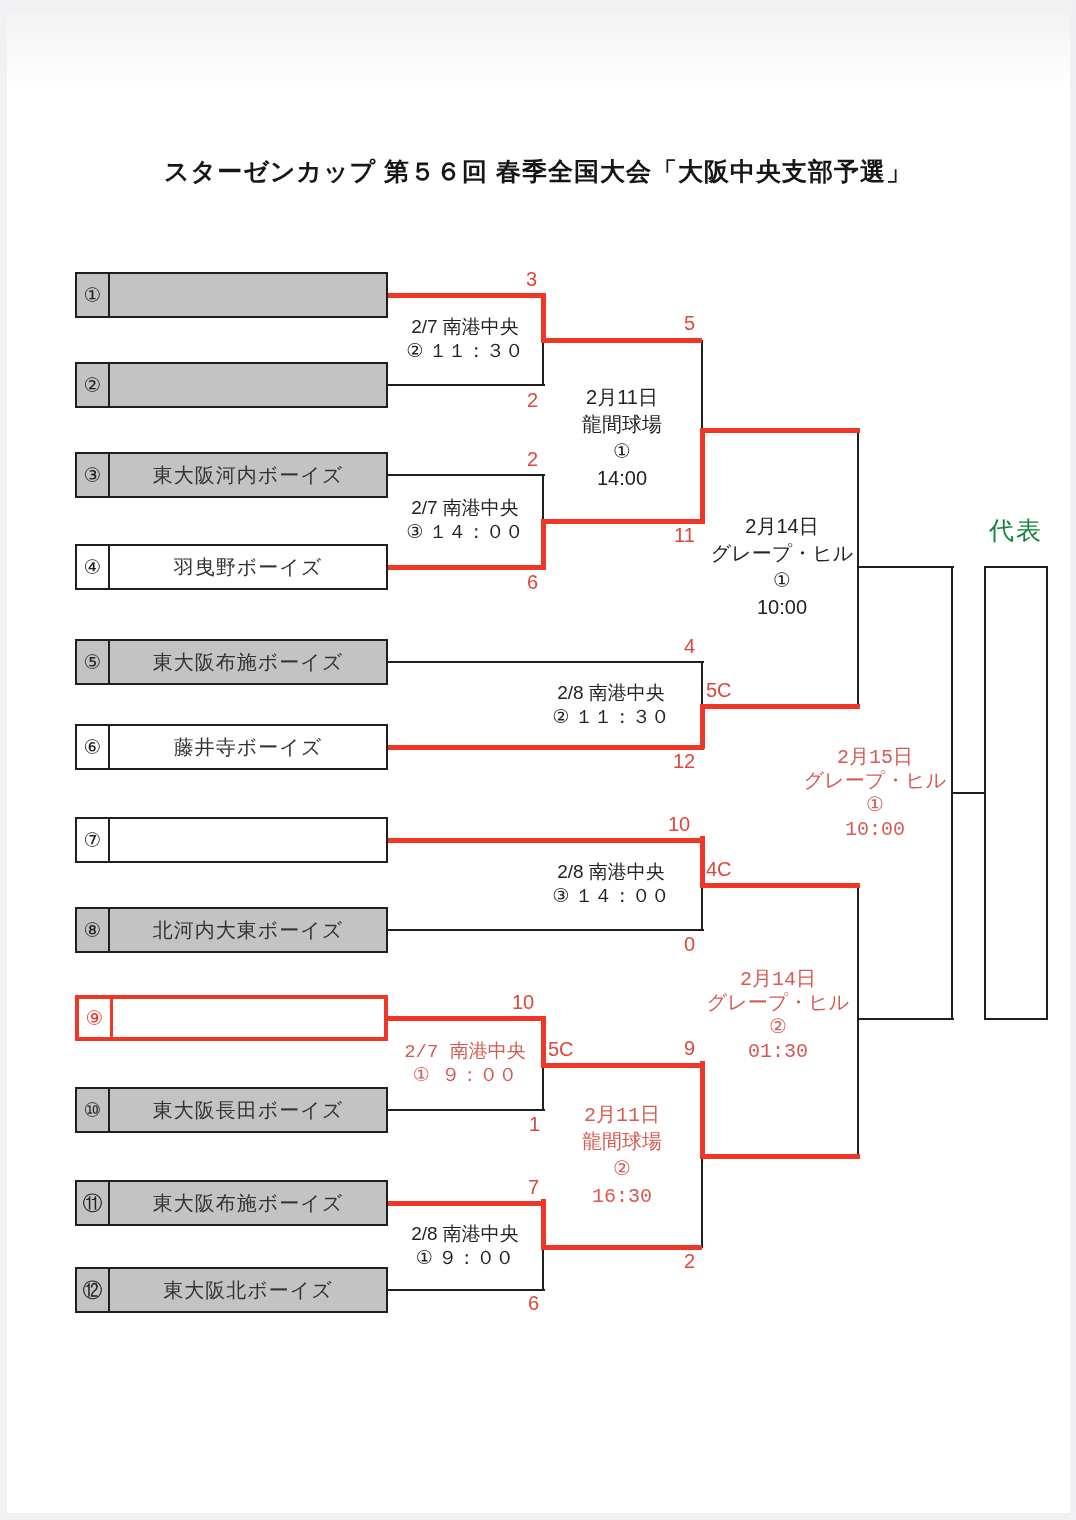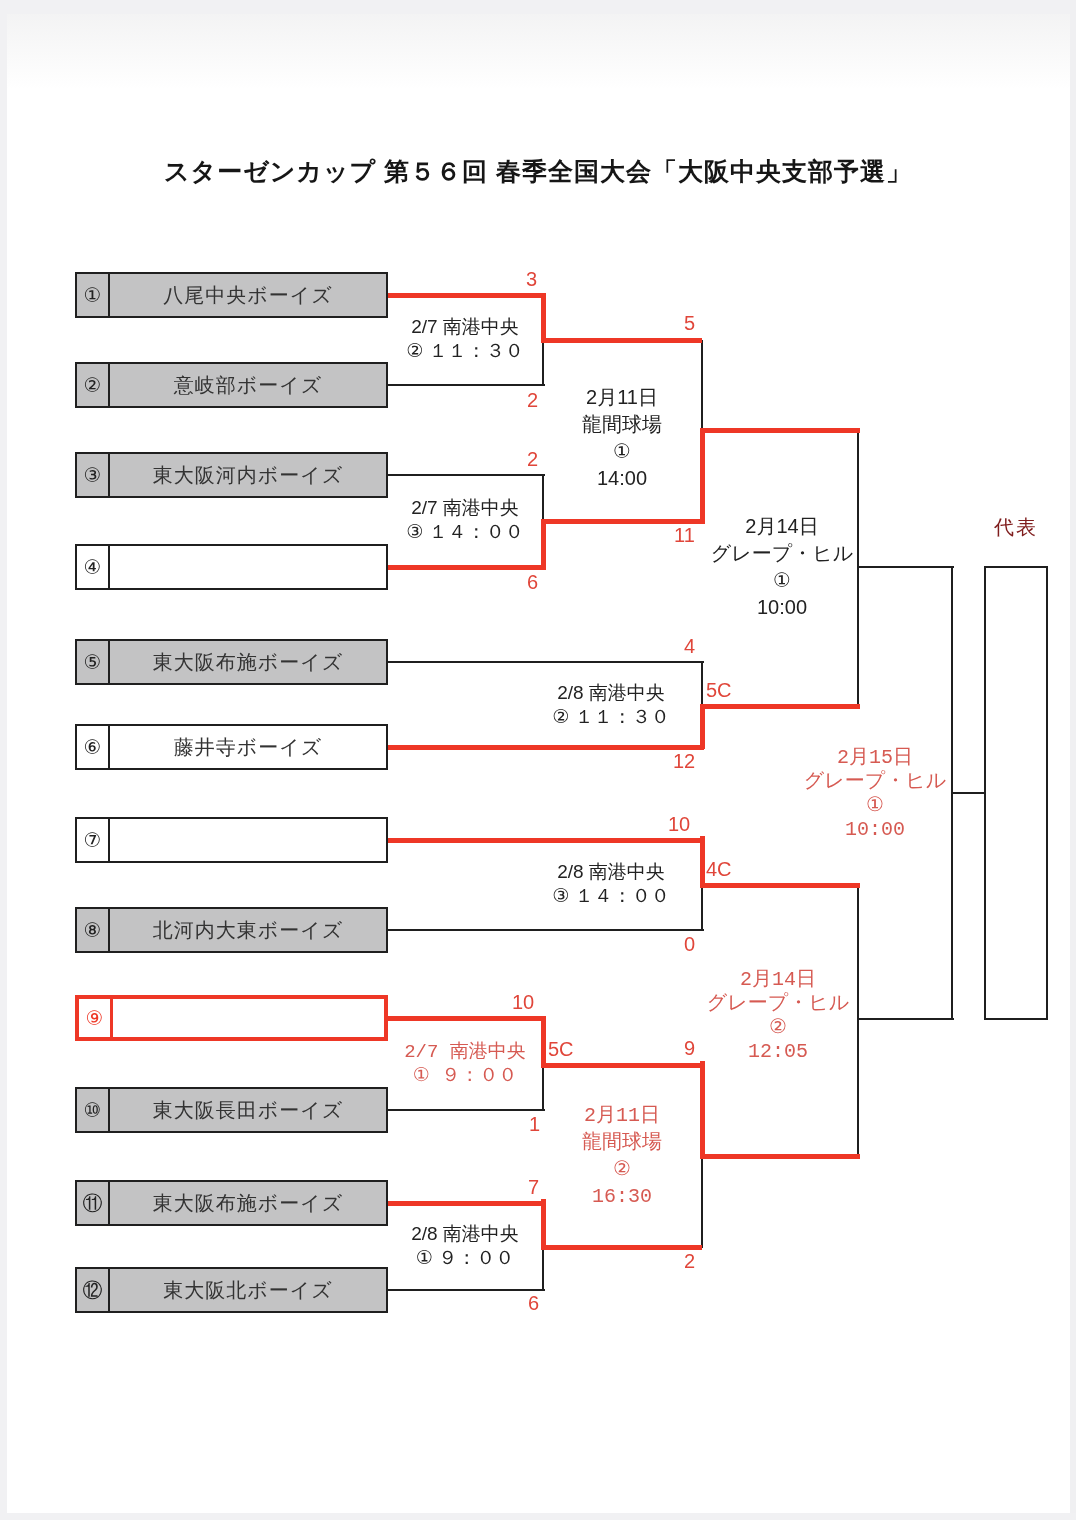--- a/index.html
+++ b/index.html
@@ -55,21 +55,21 @@
   .team.focus .nm{color:var(--red);font-weight:700;}
   
   .info{position:absolute;width:160px;text-align:center;font-size:19px;line-height:24px;color:#222;white-space:nowrap;}
   .venue{position:absolute;width:176px;text-align:center;font-size:20px;line-height:27px;color:#222;white-space:nowrap;}
   .venue.tight{line-height:24px;}
   .red-t{color:var(--redtext);font-family:Liberation Mono, monospace;}
   
   .sc{position:absolute;font-size:20px;color:var(--redscore);white-space:nowrap;}
   
   .rep-box{position:absolute;left:984px;top:566px;width:64px;height:454px;box-sizing:border-box;border:2px solid var(--ink);background:#fff;}
-  .rep-label{position:absolute;left:980px;top:514px;width:72px;text-align:center;font-size:20px;color:#7f1d1d;letter-spacing:2px;}
+  .rep-label{position:absolute;left:980px;top:514px;width:72px;text-align:center;font-size:25px;color:#15803d;letter-spacing:2px;}
   
   .edge{position:absolute;background:#f1f1f3;pointer-events:none;}
   .edge.top{left:0;top:0;width:1076px;height:14px;}
   .edge.left{left:0;top:0;width:7px;height:1520px;}
   .edge.right{left:1070px;top:0;width:6px;height:1520px;background:#f0f0f2;}
   .edge.bottom{left:0;top:1513px;width:1076px;height:7px;}
 </style>
 </head>
 <body>
 
@@ -119,32 +119,31 @@
   <i class="vl red" style="left:541px;top:519px;height:50px"></i>
   <i class="vl red" style="left:700px;top:428px;height:96px"></i>
   <i class="vl red" style="left:700px;top:704px;height:45px"></i>
   <i class="vl red" style="left:700px;top:836px;height:51px"></i>
   <i class="vl red" style="left:541px;top:1016px;height:51px"></i>
   <i class="vl red" style="left:700px;top:1061px;height:97px"></i>
   <i class="vl red" style="left:541px;top:1199px;height:50px"></i>
 
   <div class="team gray" style="top:272px">
     <span class="num">①</span>
-    <span class="nm">八尾中央ボーイズ</span>
   </div>
   <div class="team gray" style="top:362px">
     <span class="num">②</span>
-    <span class="nm">意岐部ボーイズ</span>
   </div>
   <div class="team gray" style="top:452px">
     <span class="num">③</span>
     <span class="nm">東大阪河内ボーイズ</span>
   </div>
   <div class="team" style="top:544px">
     <span class="num">④</span>
+    <span class="nm">羽曳野ボーイズ</span>
   </div>
   <div class="team gray" style="top:639px">
     <span class="num">⑤</span>
     <span class="nm">東大阪布施ボーイズ</span>
   </div>
   <div class="team" style="top:724px">
     <span class="num">⑥</span>
     <span class="nm">藤井寺ボーイズ</span>
   </div>
   <div class="team" style="top:817px">
@@ -210,21 +209,21 @@
   <div class="venue" style="left:694px;top:513px">
     <div>2月14日</div>
     <div>グレープ・ヒル</div>
     <div>①</div>
     <div>10:00</div>
   </div>
   <div class="venue tight red-t" style="left:690px;top:968px">
     <div>2月14日</div>
     <div>グレープ・ヒル</div>
     <div>②</div>
-    <div>12:05</div>
+    <div>01:30</div>
   </div>
   <div class="venue tight red-t" style="left:787px;top:746px">
     <div>2月15日</div>
     <div>グレープ・ヒル</div>
     <div>①</div>
     <div>10:00</div>
   </div>
 
   <span class="sc" style="left:526px;top:268px">3</span>
   <span class="sc" style="left:527px;top:389px">2</span>

